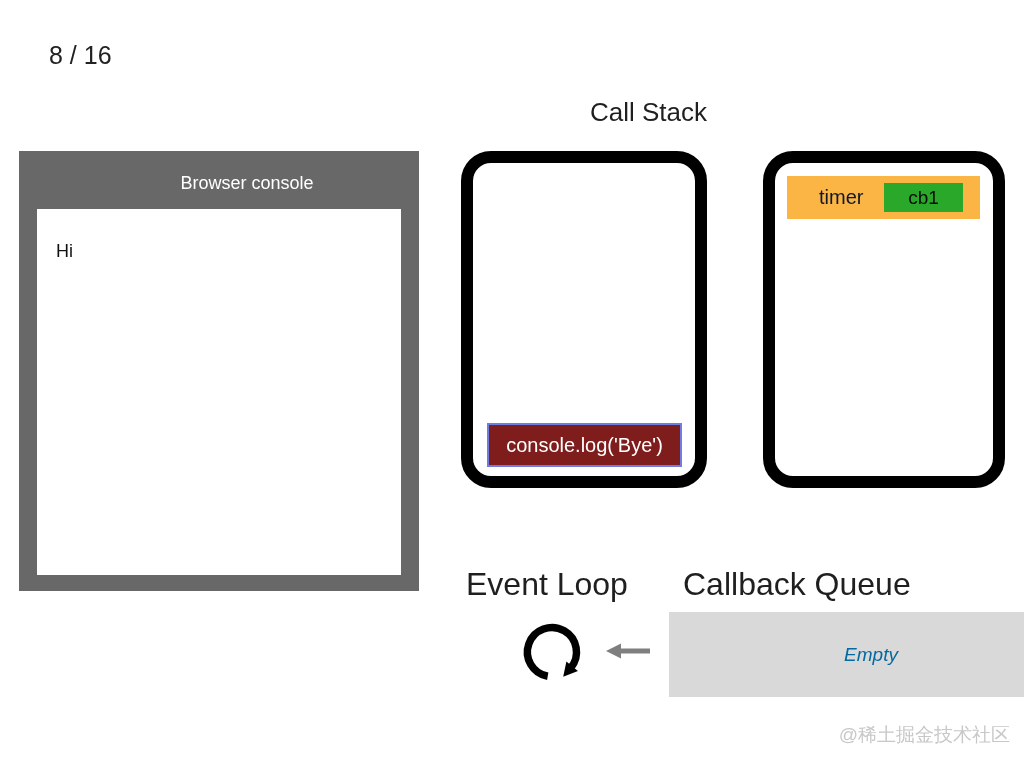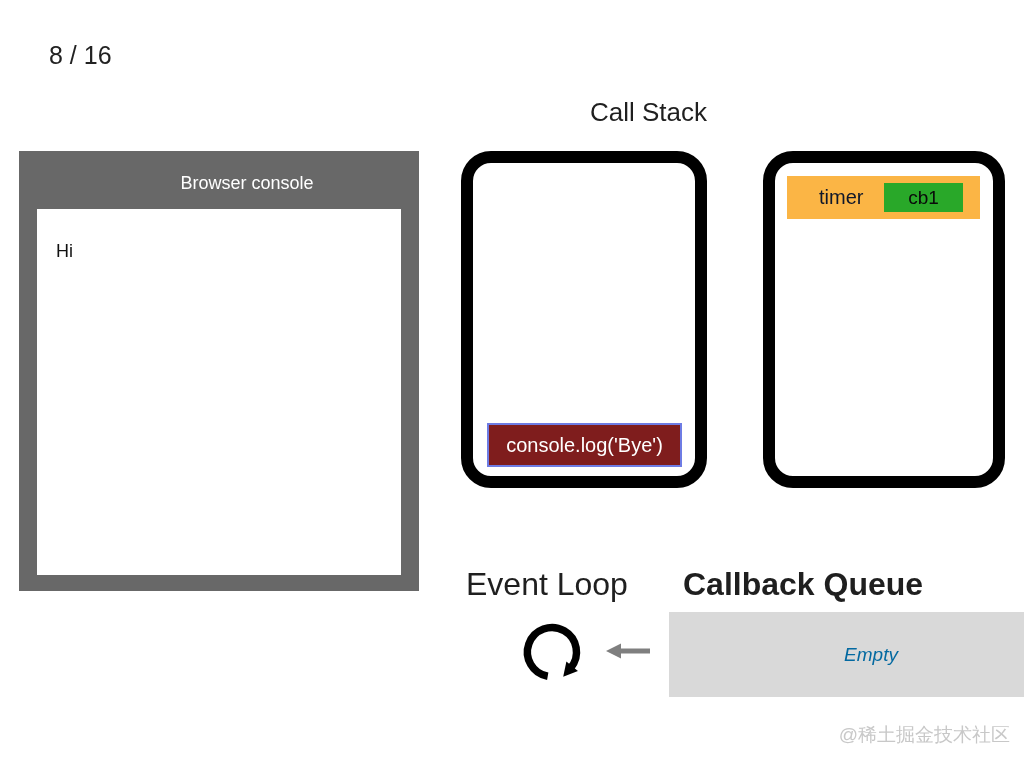--- a/index.html
+++ b/index.html
@@ -20,21 +20,21 @@
     display:flex;align-items:center;justify-content:center;padding-top:6px;margin-left:28px;}
   .console-screen{left:18px;top:58px;width:364px;height:366px;background:#ffffff;}
   .console-line{padding:32px 1px 0 19px;font-size:18px;color:#111;}
 
   
   .panel-title{font-size:26px;color:#1f1f1f;text-align:right;}
   .callstack-title{left:461px;top:97px;width:246px;}
   .webapis-title{left:763px;top:97px;width:242px;}
   .sub-title{font-size:32px;color:#1f1f1f;text-align:left;}
   .eventloop-title{left:466px;top:566px;width:172px;}
-  .cbqueue-title{left:683px;top:566px;width:300px;font-weight:bold;}
+  .cbqueue-title{left:683px;top:566px;width:300px;}
 
   
   .black-panel{border:12px solid #000000;border-radius:30px;background:#ffffff;}
   .callstack-box{left:461px;top:151px;width:246px;height:337px;}
   .webapis-box{left:763px;top:151px;width:242px;height:337px;}
 
   
   .stack-frame{left:487px;top:423px;width:195px;height:44px;background:#7f1d1d;
     border:2px solid #6e7ce4;display:flex;align-items:center;justify-content:center;
     color:#ffffff;font-size:20px;}

